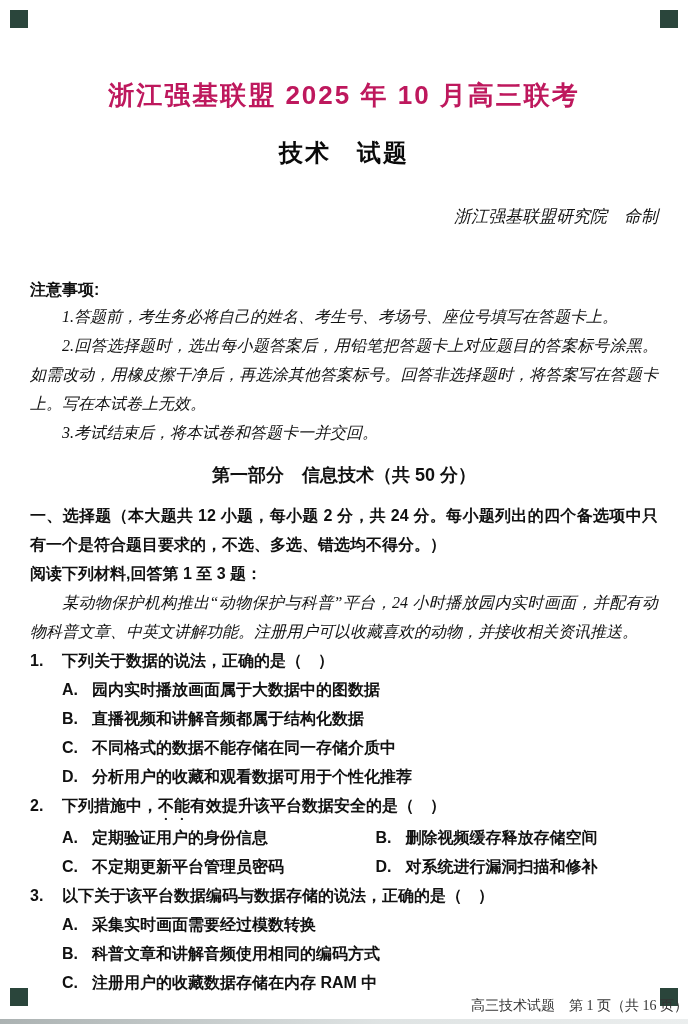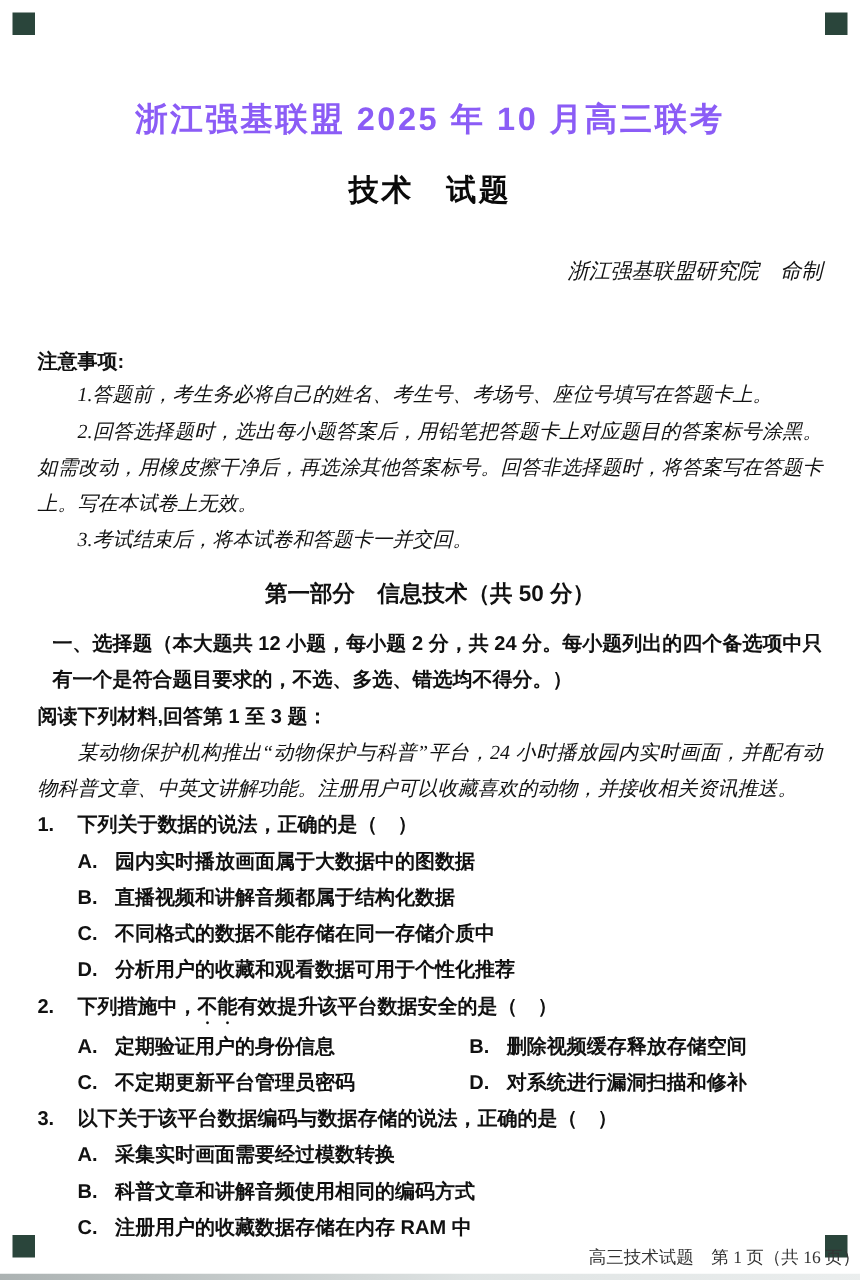--- a/index.html
+++ b/index.html
@@ -32,21 +32,21 @@
 
   .content { padding: 0 30px; }
 
   .hei  { font-family: "Liberation Sans", "DejaVu Sans", sans-serif; }
   .kai  { font-family: "Liberation Serif", "DejaVu Serif", serif; font-style: italic; }
   .song { font-family: "Liberation Serif", "DejaVu Serif", serif; }
 
   .title {
     margin: 0; padding-top: 78px;
     text-align: center; font-size: 26px; font-weight: 700;
-    letter-spacing: 2px; line-height: 34px; color: #8b5cf6;
+    letter-spacing: 2px; line-height: 34px; color: #be185d;
   }
   .subtitle {
     margin: 26px 0 0 0;
     text-align: center; font-size: 24px; font-weight: 700;
     letter-spacing: 2px; line-height: 30px; color: #0a0a0a;
   }
   .author {
     margin-top: 38px;
     text-align: right; font-size: 17px; line-height: 22px;
     font-style: italic;
@@ -61,21 +61,21 @@
     text-indent: 2em; text-align: justify;
   }
 
   .section-heading {
     margin: 14px 0 0 0;
     text-align: center; font-size: 18px; font-weight: 700; line-height: 28px;
   }
 
   .qtext { font-size: 16px; line-height: 29px; font-weight: 600; }
 
-  .instruction { margin: 12px 0 0 12px; text-align: justify; }
+  .instruction { margin: 12px 0 0 0; text-align: justify; }
   .instruction b { font-weight: 800; }
 
   .material-heading { margin: 0; font-weight: 800; }
   .material { margin: 0; font-size: 16px; line-height: 29px; text-indent: 2em; text-align: justify; font-weight: 500; }
 
   .q { margin: 0; }
   .stem { display: flex; }
   .qnum { flex: 0 0 32px; }
   .opt { padding-left: 32px; }
   .olabel { display: inline-block; margin-right: 14px; }

